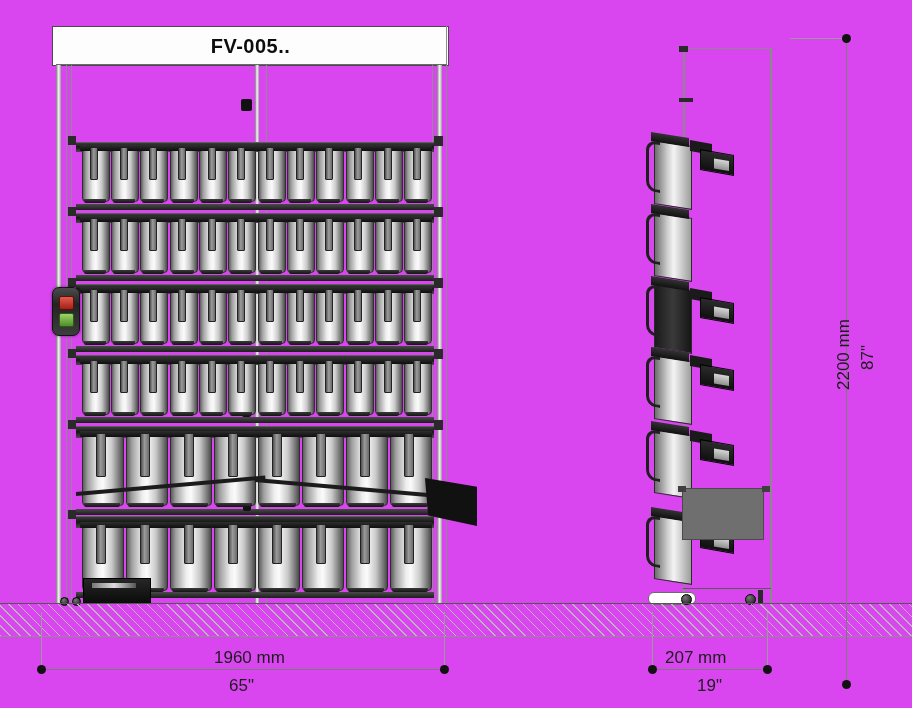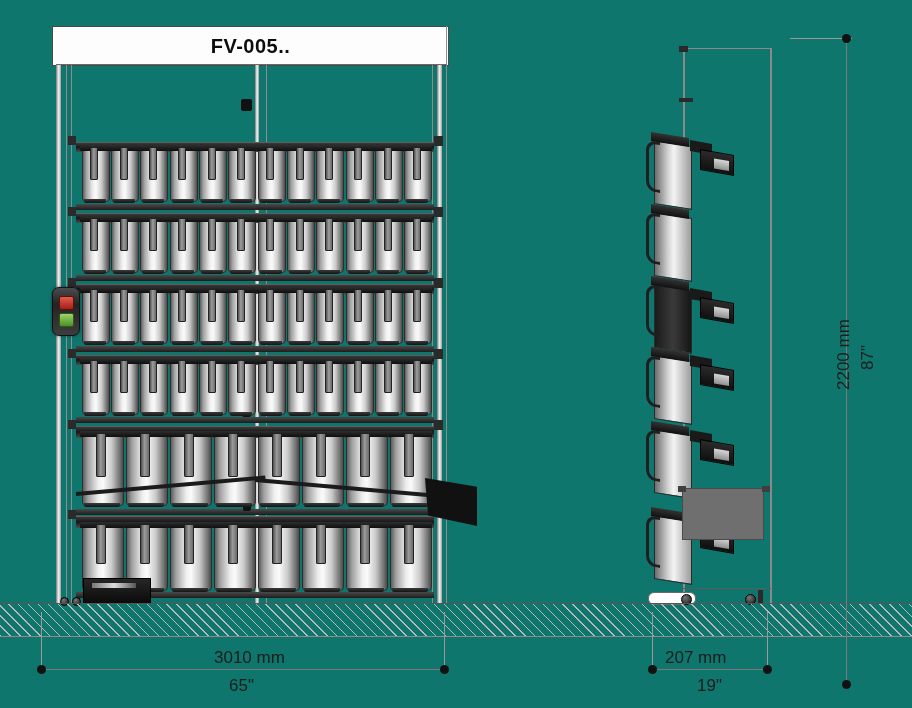--- a/index.html
+++ b/index.html
@@ -1,21 +1,21 @@
 <!DOCTYPE html>
 <html><head>
 <meta charset="utf-8">
 <style>
   html,body{margin:0;padding:0;background:#ffffff;}
   body{
     width:912px;height:708px;overflow:hidden;
     font-family:"Liberation Sans", sans-serif;
     color:#111;
   }
-  #stage{position:relative;width:912px;height:708px;background:#0f766e;}
+  #stage{position:relative;width:912px;height:708px;background:#d946ef;}
 
   
   .abs{position:absolute;}
   .ln{position:absolute;background:#6a6a6a;}
   .vln{width:1px;}
   .hln{height:1px;}
   .dark{background:#2a2a2a;}
   .blk{background:#111;}
 
   
@@ -703,21 +703,21 @@
   <div class="dot" style="left:842px;top:34px;"></div>
   <div class="dot" style="left:842px;top:680px;"></div>
   <div class="dim-txt rot" style="left:834px;top:390px;">2200 mm</div>
   <div class="dim-txt rot" style="left:858px;top:370px;">87"</div>
 
   <div class="ext" style="left:41px;top:612px;height:58px;"></div>
   <div class="ext" style="left:444px;top:612px;height:58px;"></div>
   <div class="dim-line" style="left:41px;top:669px;width:403px;"></div>
   <div class="dot" style="left:37px;top:665px;"></div>
   <div class="dot" style="left:440px;top:665px;"></div>
-  <div class="dim-txt" style="left:214px;top:648px;">3010 mm</div>
+  <div class="dim-txt" style="left:214px;top:648px;">1960 mm</div>
   <div class="dim-txt" style="left:229px;top:676px;">65"</div>
 
   <div class="ext" style="left:652px;top:612px;height:58px;"></div>
   <div class="ext" style="left:767px;top:612px;height:58px;"></div>
   <div class="dim-line" style="left:652px;top:669px;width:115px;"></div>
   <div class="dot" style="left:648px;top:665px;"></div>
   <div class="dot" style="left:763px;top:665px;"></div>
   <div class="dim-txt" style="left:665px;top:648px;">207 mm</div>
   <div class="dim-txt" style="left:697px;top:676px;">19"</div>
 

